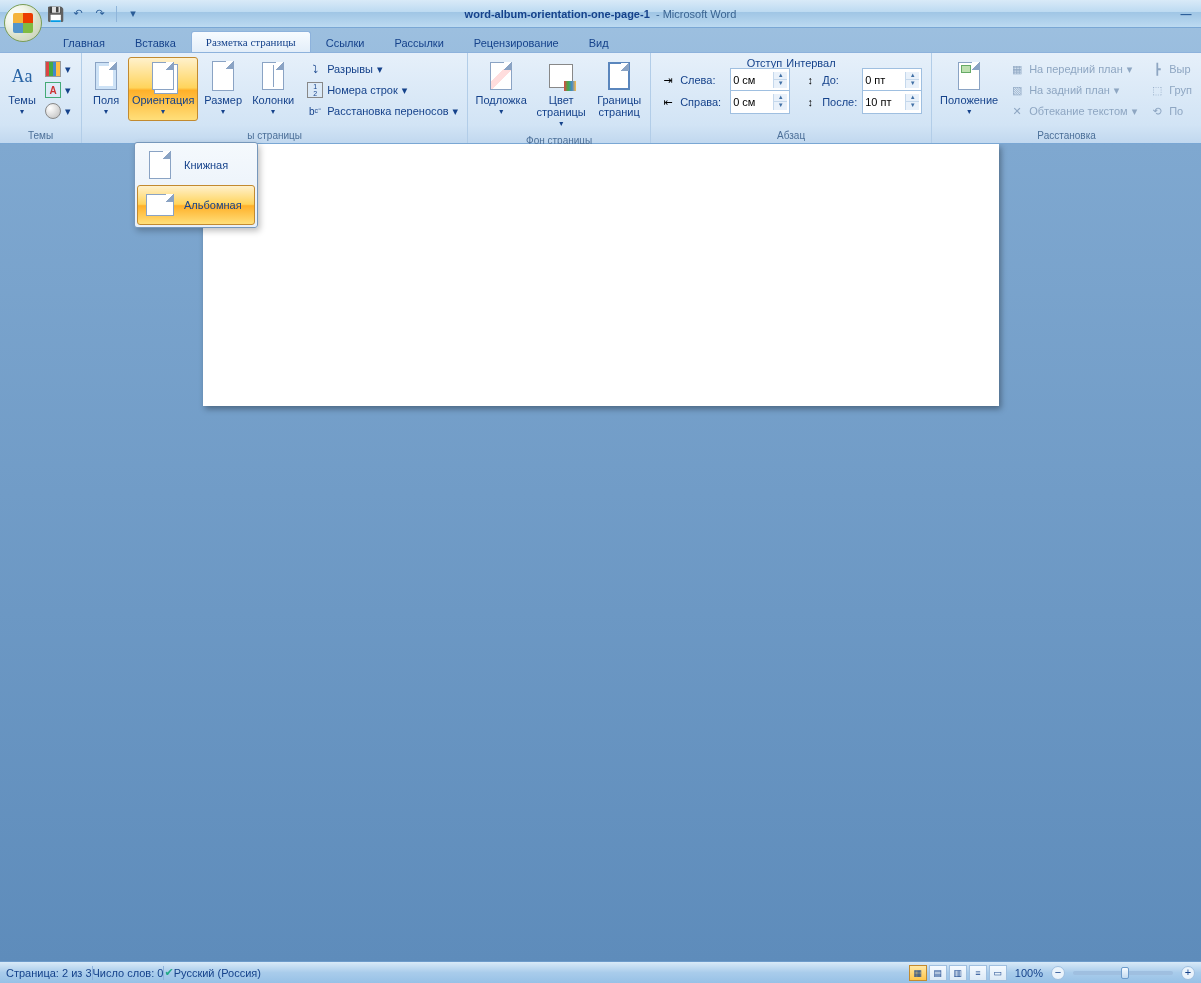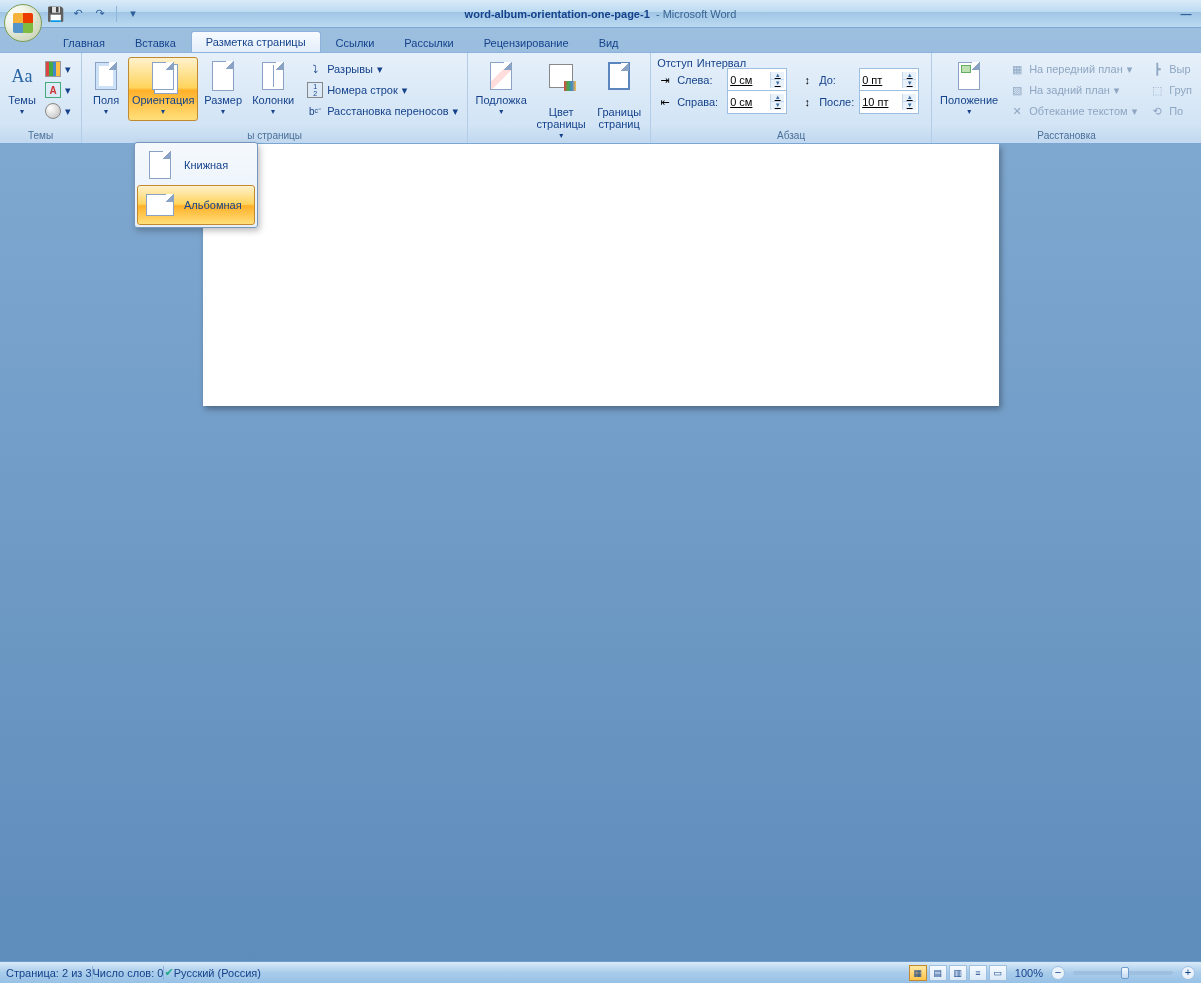--- a/index.html
+++ b/index.html
@@ -13,43 +13,43 @@
 .qat-btn { width:20px; height:20px; display:flex; align-items:center; justify-content:center; color:#2a5c97; cursor:pointer; border-radius:2px; }
 .qat-sep { width:1px; height:16px; background:#8fb5da; margin:0 4px; }
 .title-txt { position:absolute; left:50%; transform:translateX(-50%); color:#3a6491; font-weight:normal; }
 .title-txt b { color:#15428b; }
 .win-ctrl { position:absolute; right:4px; display:flex; gap:0; }
 .win-ctrl span { width:22px; height:16px; display:flex; align-items:center; justify-content:center; color:#2a5c97; font-weight:bold; cursor:pointer; }
 
 
 .tabs { height:24px; display:flex; align-items:flex-end; padding-left:48px; background:transparent; }
 .tab { padding:4px 14px; color:#15428b; cursor:pointer; border:1px solid transparent; border-bottom:none; margin-bottom:-1px;}
-.tab.active { background:linear-gradient(to bottom,#f7fbff,#e3eef9); border:1px solid #8db2dc; border-bottom:1px solid #e3eef9; border-radius:3px 3px 0 0; color:#15428b; }
+.tab.active { background:linear-gradient(to bottom,#f7fbff,#e3eef9); border:1px solid #8db2dc; border-bottom:1px solid #e3eef9; border-radius:3px 3px 0 0; color:#15428b;font-family:Liberation Serif, serif; }
 
 
 .ribbon { height:92px; background:linear-gradient(to bottom,#e6f0fa,#d2e4f5 80%,#c1d8ef); border-top:1px solid #8db2dc; border-bottom:1px solid #7aa7d4; display:flex; position:relative;}
 .group { display:flex; flex-direction:column; border-right:1px solid #b2cde8; padding:2px 4px 0 4px; }
 .group-body { flex:1; display:flex; align-items:flex-start; gap:2px; padding-top:2px;}
 .group-label { font-size:10px; color:#4b6f98; text-align:center; padding:2px 0; position:relative; }
 
 .big-btn { display:flex; flex-direction:column; align-items:center; width:48px; padding:2px; cursor:pointer; border:1px solid transparent; border-radius:3px; }
 .big-btn.active { background:linear-gradient(to bottom,#fff1cc,#ffd45c 48%,#ffb029 52%,#ffdf7a); border:1px solid #c28a30; }
 .big-ico { width:32px; height:32px; margin-bottom:2px; display:flex; align-items:center; justify-content:center; }
 .big-lbl { font-size:11px; color:#15428b; text-align:center; line-height:12px; white-space:nowrap; }
-.big-lbl.two { white-space:normal;margin-top:12px; }
+.big-lbl.two { white-space:normal; }
 .drop-arrow::after { content:"▾"; font-size:8px; color:#15428b; display:block; }
 
 .stack { display:flex; flex-direction:column; gap:1px; padding-top:2px;}
 .small-btn { display:flex; align-items:center; height:20px; padding:0 4px; cursor:pointer; color:#15428b; gap:4px; border:1px solid transparent; border-radius:2px; white-space:nowrap;}
 .small-btn.disabled { color:#8ea6c2; cursor:default; }
 .small-ico { width:16px; height:16px; display:inline-flex; align-items:center; justify-content:center; }
 
 .field-row { display:flex; align-items:center; height:22px; gap:4px; padding:0 2px;}
 .field-lbl { color:#15428b; min-width:46px; }
-.spin { width:60px; height:24px; border:1px solid #9fbfe0; background:#fff; display:flex; align-items:center; position:relative;text-decoration:underline; }
+.spin { width:60px; height:24px; border:1px solid #9fbfe0; background:#fff; display:flex; align-items:center; position:relative; }
 .spin input { border:none; width:42px; padding:0 2px; font-size:11px; outline:none; }
 .spin-btns { width:14px; display:flex; flex-direction:column; border-left:1px solid #c5d8ec;}
 .spin-btns span { height:8px; font-size:6px; line-height:6px; text-align:center; background:#e9f1fa; cursor:pointer; color:#4170a5;}
 .spin-btns span:first-child { border-bottom:1px solid #c5d8ec; }
 
 
 .doc-area { position:absolute; top:144px; left:0; right:0; bottom:22px; overflow:hidden; background:linear-gradient(to bottom,#7fa8d0,#5e8cbb); display:flex; flex-direction:column; align-items:center; padding-top:0;}
 .page { background:#fff; box-shadow:2px 3px 6px rgba(0,0,0,0.35); margin-bottom:18px; }
 .page1 { width:796px; height:262px; }
 .page2 { width:796px; height:540px; padding:86px 64px; }
@@ -195,21 +195,21 @@
         <div class="big-ico">
             <div class="ico-page" style="border:2px solid #5a86bd"></div>
           </div>
         <div class="big-lbl two">Границы страниц</div>
       </div>
     </div>
     <div class="group-label">Фон страницы</div>
   </div>
 
   <div class="group" style="width:288px">
-    <div class="group-body" style="flex-direction:column;align-items:flex-start;gap:0">
+    <div class="group-body" style="flex-direction:column;align-items:center;gap:0">
       <div style="display:flex">
         <div style="flex:1;color:#15428b;padding:0 2px">Отступ</div>
         <div style="flex:1;color:#15428b;padding:0 2px">Интервал</div>
       </div>
       <div style="display:flex;gap:8px">
         <div class="field-row">
           <span class="small-ico">⇥</span>
           <span class="field-lbl">Слева:</span>
           <div class="spin">
               <input value="0 см" style="">

